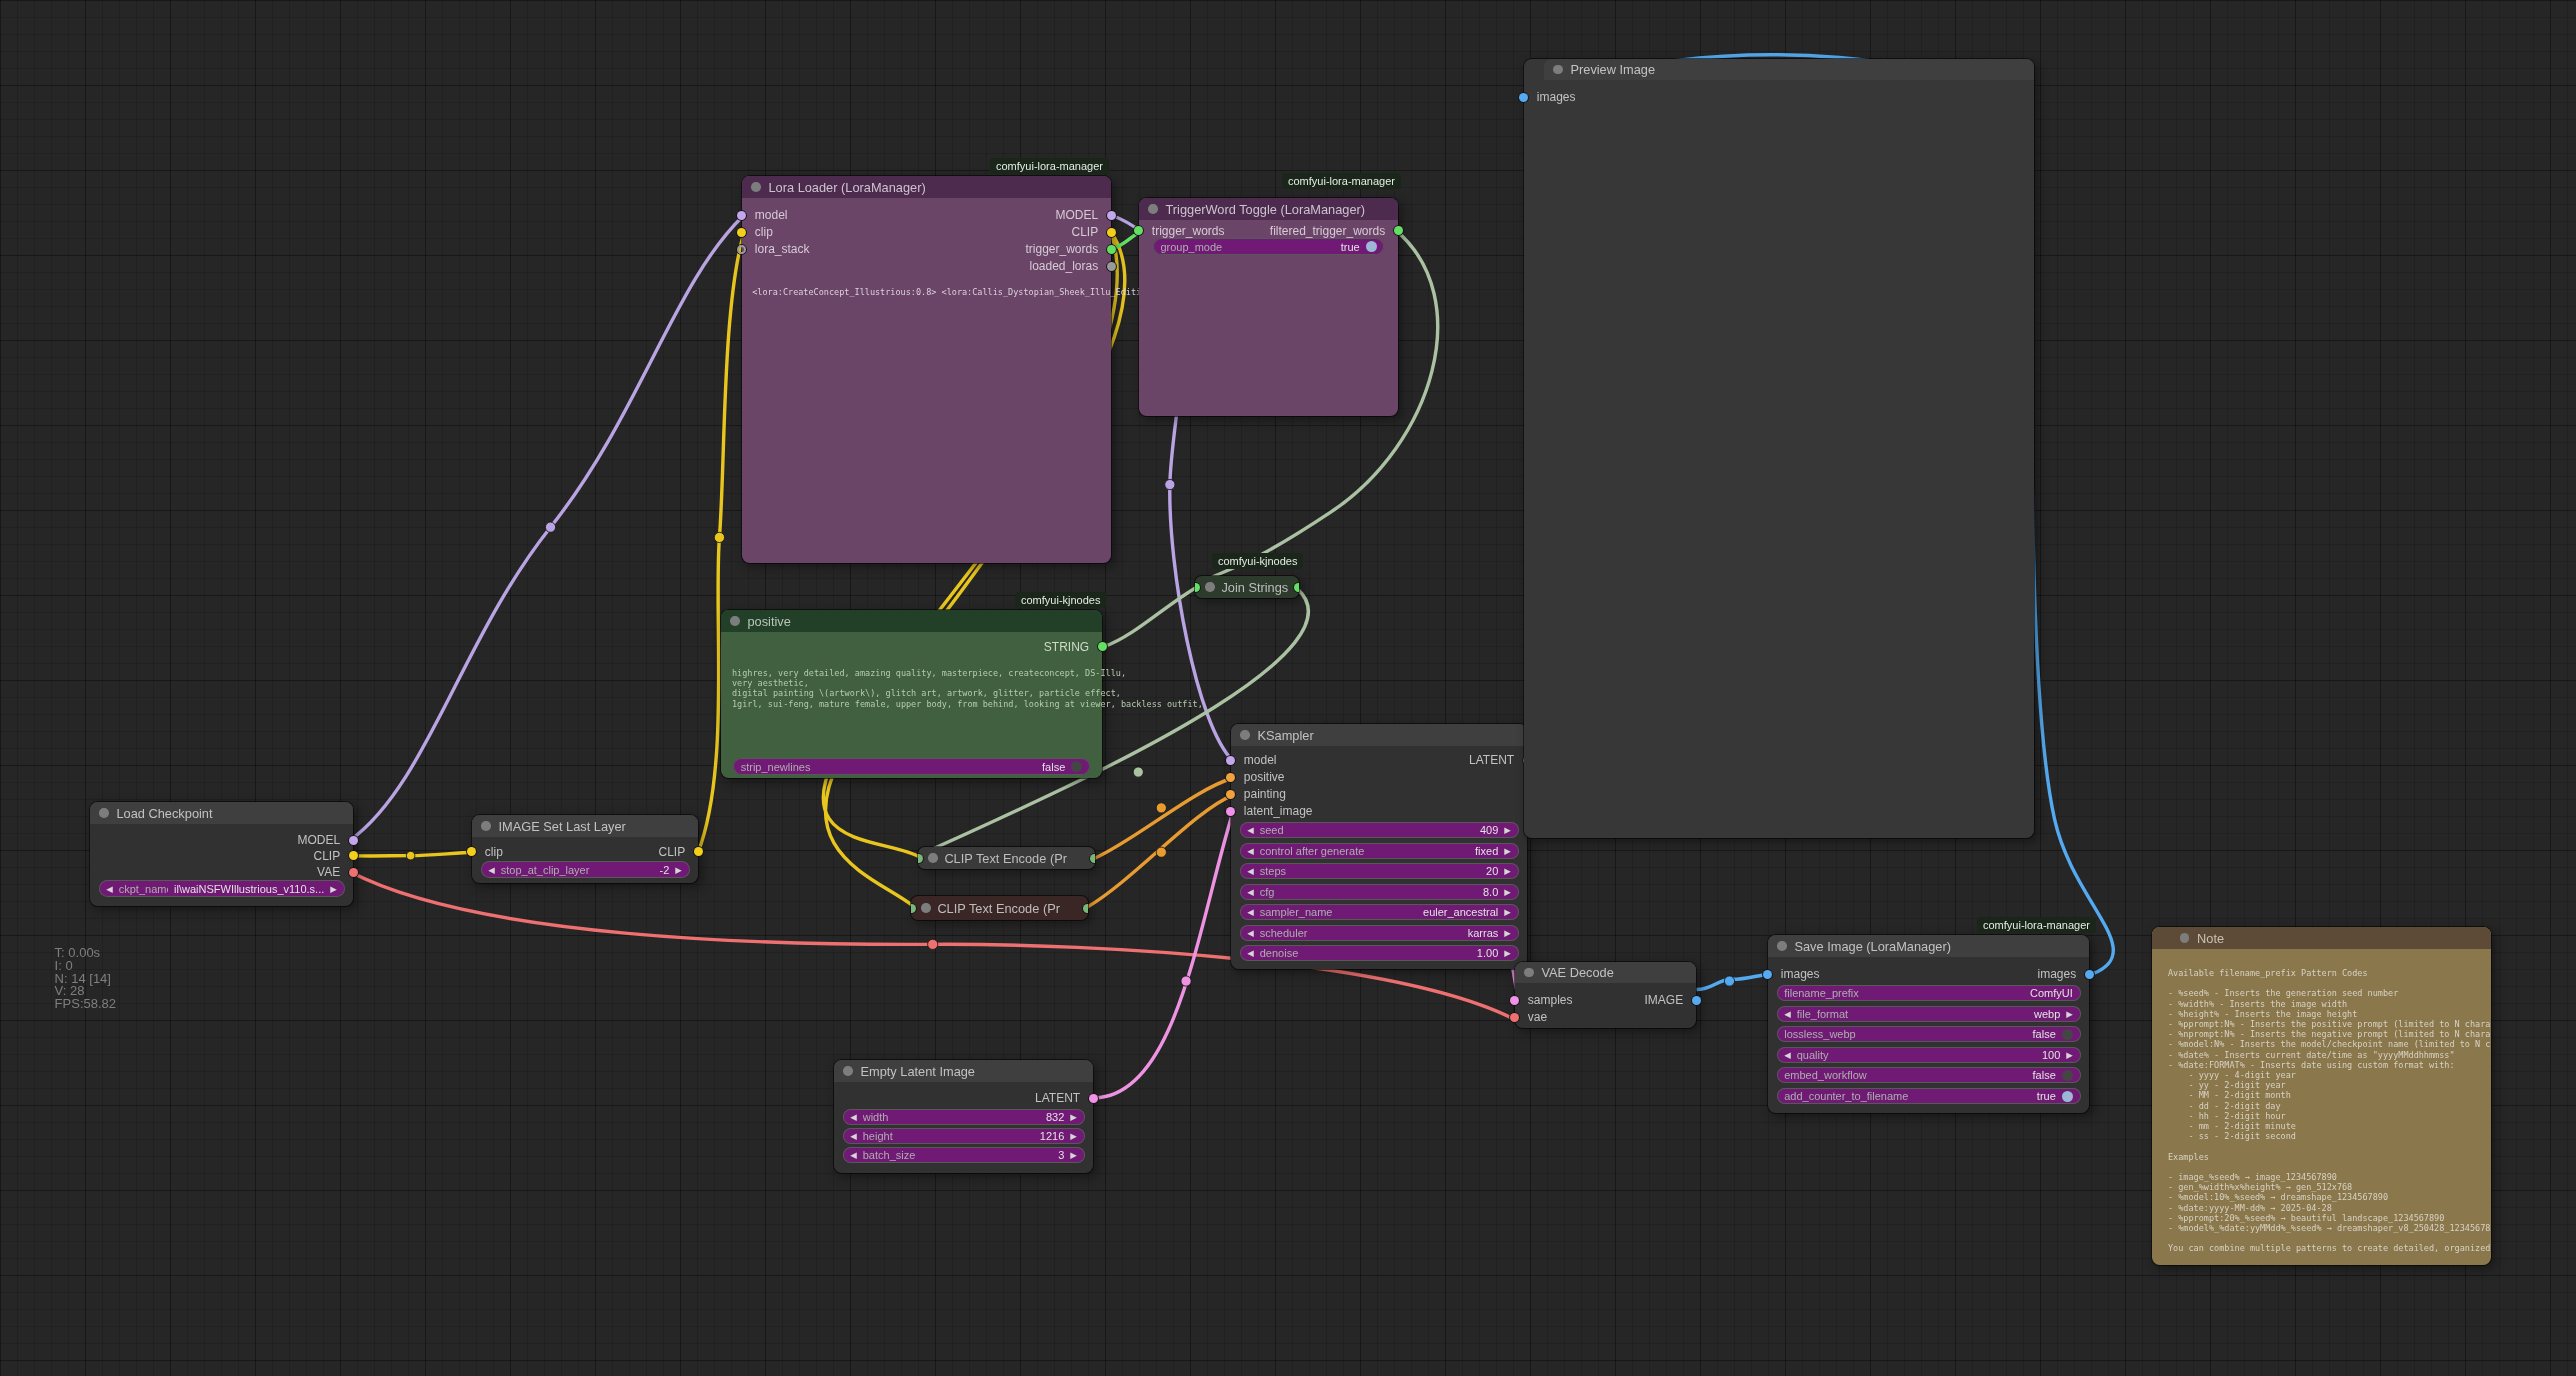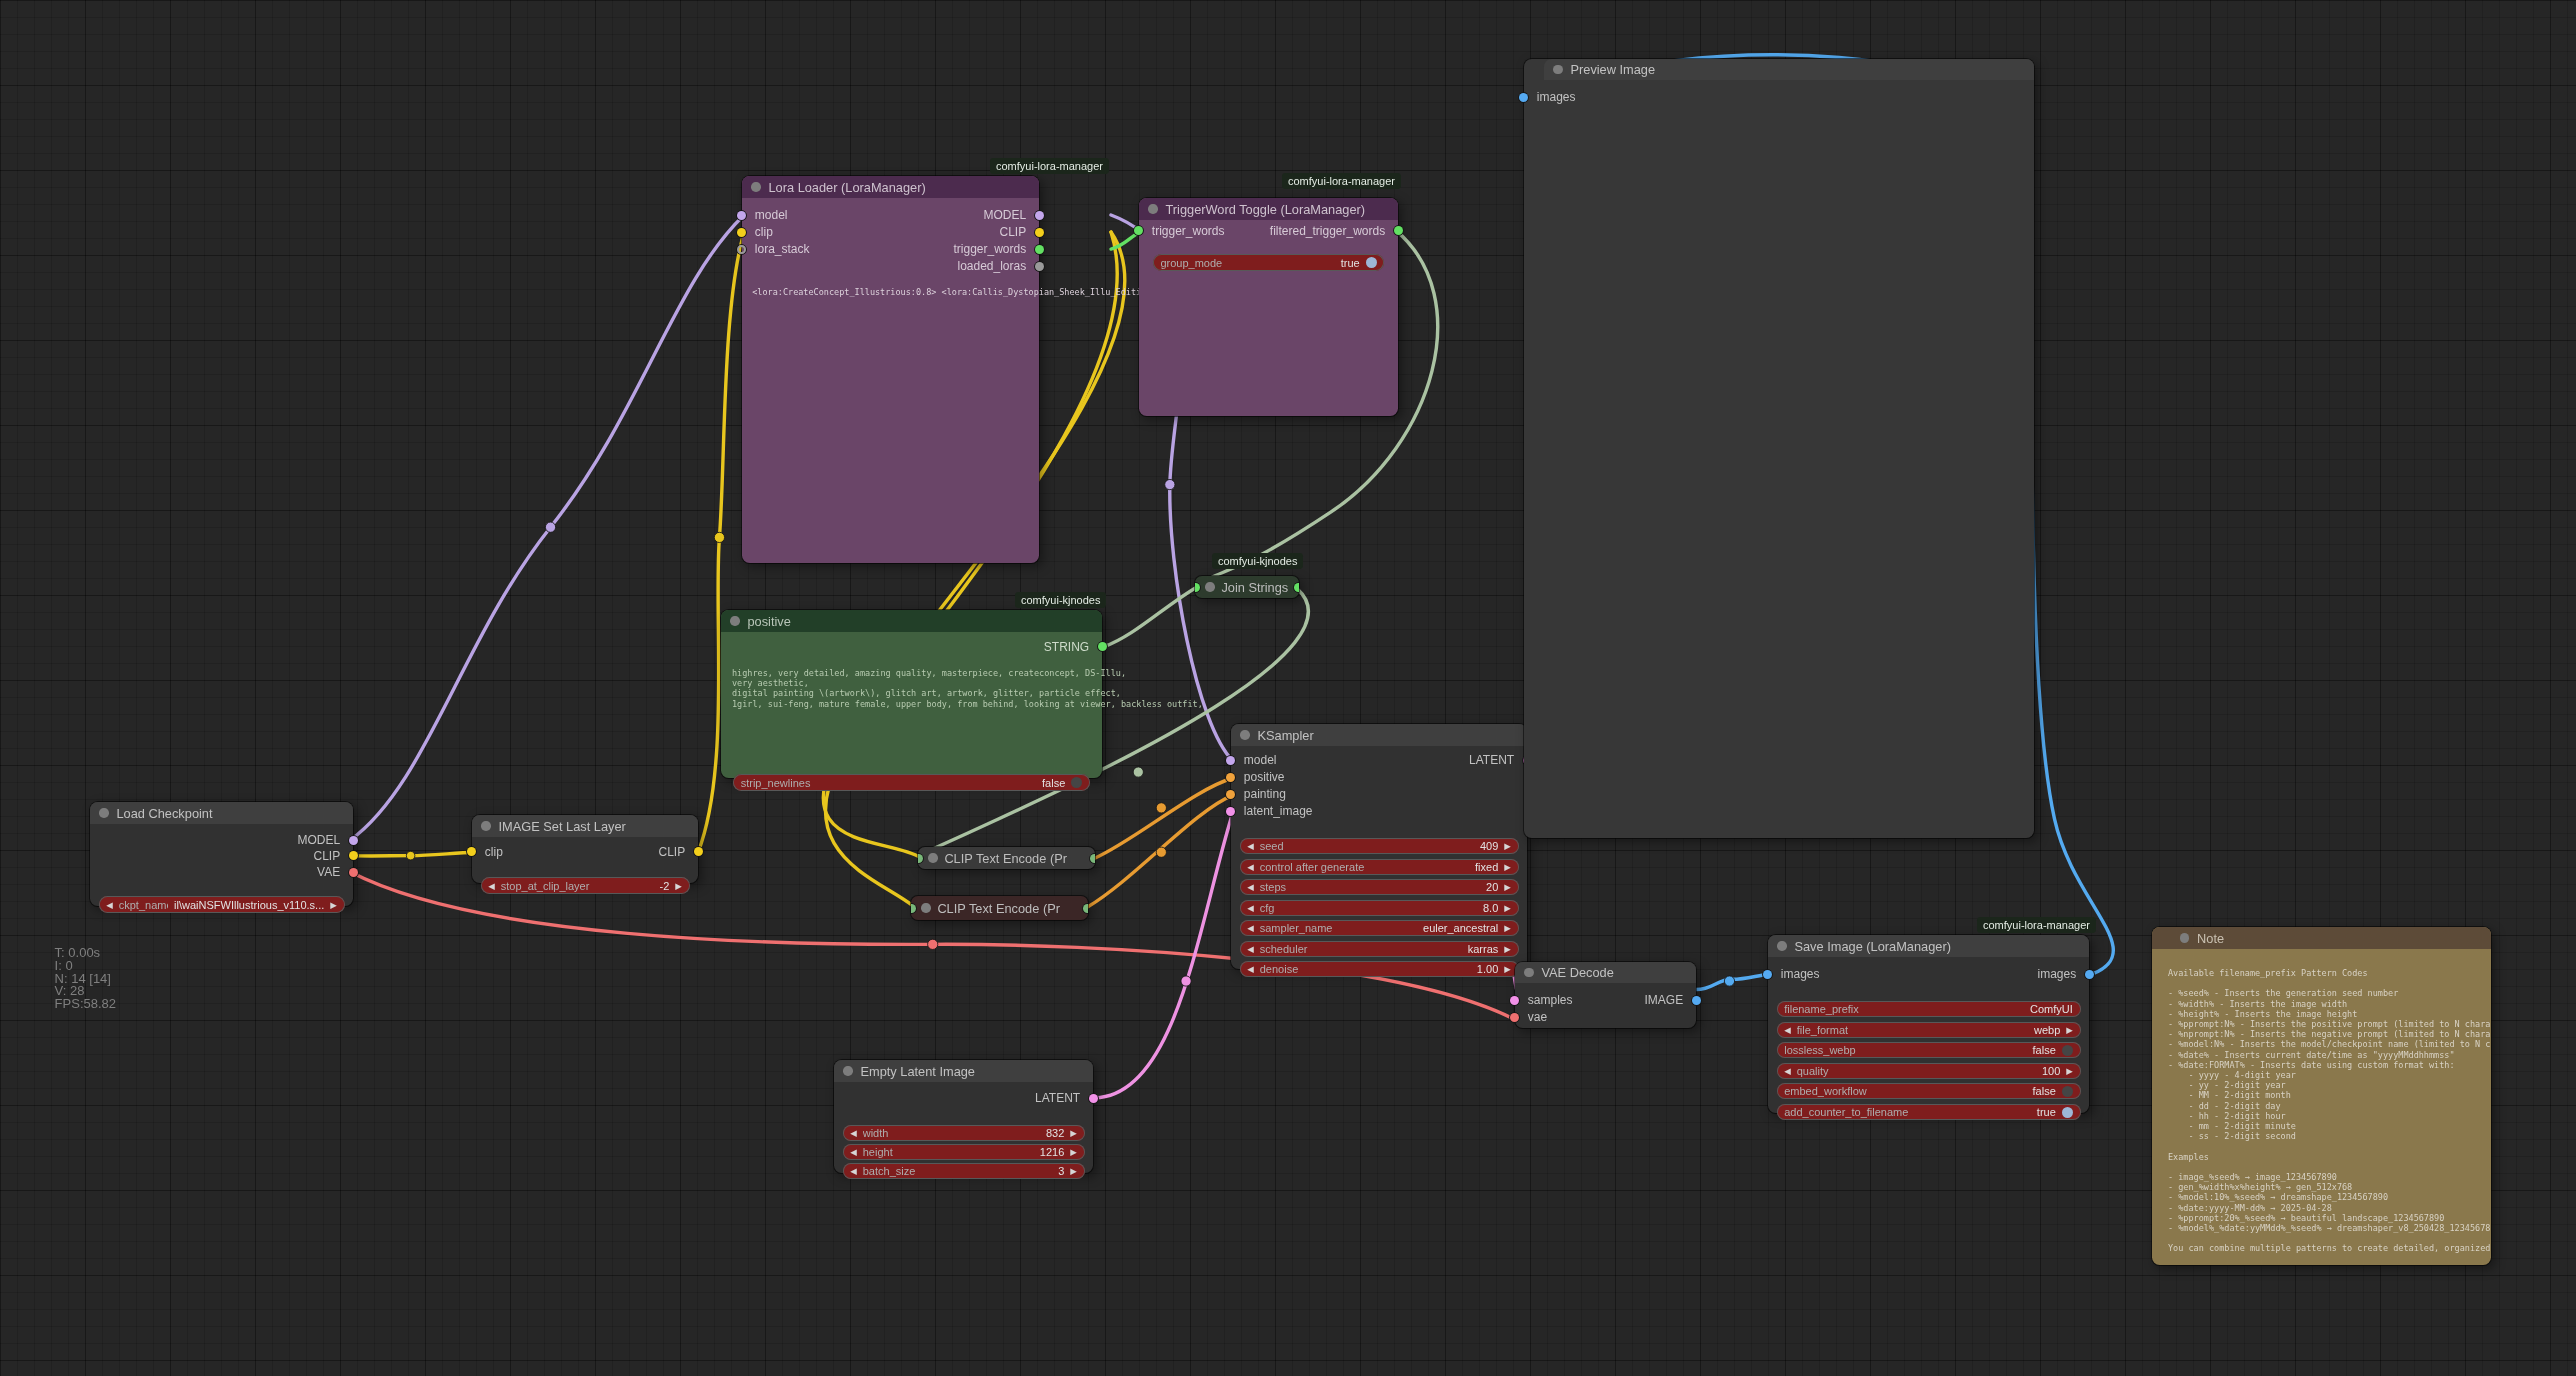--- a/index.html
+++ b/index.html
@@ -26,22 +26,22 @@
   .notebg .ntitle{background:#5d4b38;color:#c9c0b1;padding-left:28px;}
   .previewbg{background:#373737;padding-left:20px;}
   .pdot{position:absolute;width:9.4px;height:9.4px;border-radius:50%;box-shadow:0 0 0 0.9px #161616;z-index:3;}
   .pdot.ring{background:transparent !important;border:2.6px solid #9a9a9a;width:5.1px;height:5.1px;}
   .plabel{position:absolute;font-size:12px;color:#c2c2c2;line-height:12px;white-space:nowrap;}
   .plabel.in{left:12.8px;}
   .plabel.out{right:12.8px;}
   .purple .plabel{color:#d7cbd7;}
   .green .plabel{color:#cfdccb;}
   .widget{position:absolute;left:8.5px;right:8.5px;height:16px;border-radius:8.5px;
-    background:#7f1d1d;box-shadow:inset 0 0 0 0.9px #585858;display:flex;align-items:center;
-    padding:0 7.7px;gap:6px;font-size:11px;box-sizing:border-box;margin-top:16px;}
+    background:#701a75;box-shadow:inset 0 0 0 0.9px #585858;display:flex;align-items:center;
+    padding:0 7.7px;gap:6px;font-size:11px;box-sizing:border-box;}
   .wlabel{color:#aeaeae;flex:1;white-space:nowrap;overflow:hidden;}
   .wvalue{color:#e2e2e2;white-space:nowrap;}
   .warrow{color:#d6d6d6;font-size:8.5px;line-height:16px;flex:0 0 auto;}
   .warrow.l::before{content:"◀";}
   .warrow.r::before{content:"▶";}
   .tgl{width:11px;height:11px;border-radius:50%;flex:0 0 auto;}
   .tgl.on{background:#9db7d6;}
   .tgl.off{background:#454545;}
   .mono{position:absolute;font-family:"DejaVu Sans Mono",monospace;font-size:8.5px;
     line-height:10.2px;white-space:pre;}
@@ -128,21 +128,21 @@
       <span class="pdot" style="right:-5.1px;top:32px;background:#f3cf1c"></span>
   <div class="widget" style="top:46px;height:17px">
         <span class="warrow l"></span>
         <span class="wlabel">stop_at_clip_layer</span>
         <span class="wvalue">-2</span>
         <span class="warrow r"></span>
       </div>
 </div>
 
 <div class="badge" style="left:990px;top:158px">comfyui-lora-manager</div>
-<div class="node purple" style="left:742px;top:176px;width:297px;height:387px">
+<div class="node purple" style="left:742px;top:176px;width:369px;height:387px">
   <div class="ntitle">
         <span class="cdot"></span>
         <span>Lora Loader (LoraManager)</span>
       </div>
   <span class="pdot" style="left:-5.1px;top:35px;background:#c3a6ec"></span>
       <span class="plabel in" style="top:33px">model</span>
   <span class="pdot" style="left:-5.1px;top:52px;background:#f3cf1c"></span>
       <span class="plabel in" style="top:50px">clip</span>
   <span class="pdot ring" style="left:-5.1px;top:69px"></span>
       <span class="plabel in" style="top:67px">lora_stack</span>

